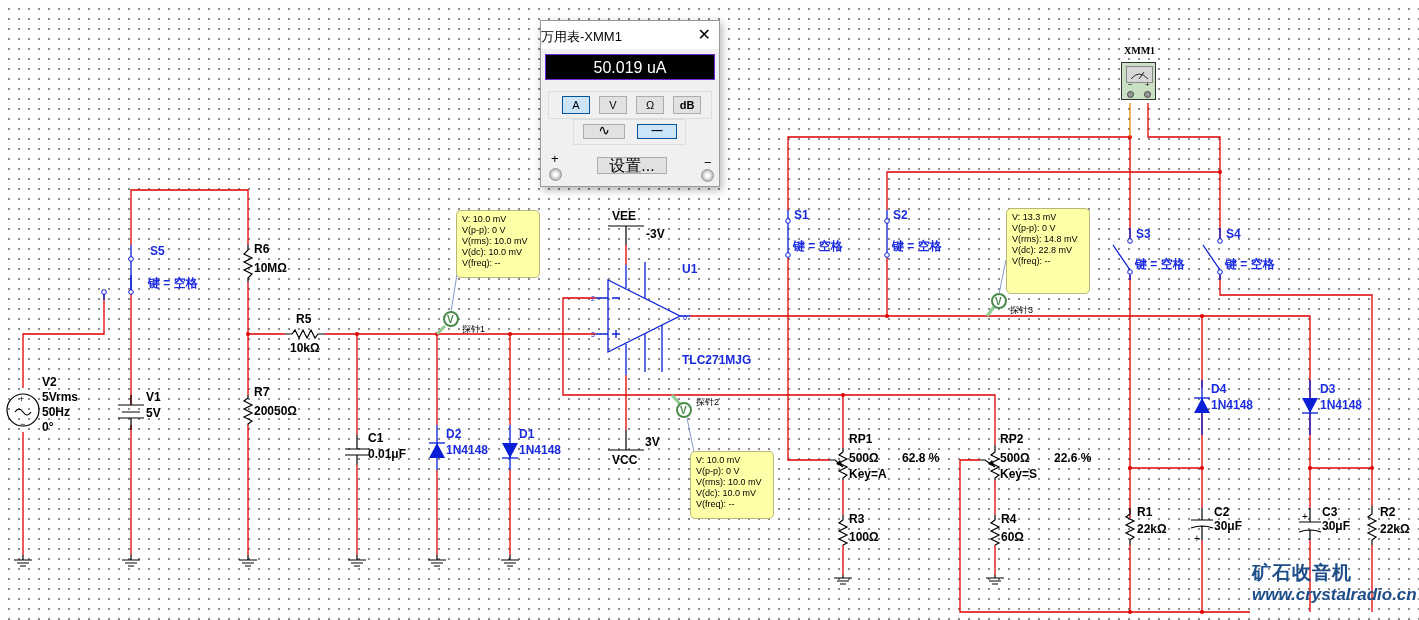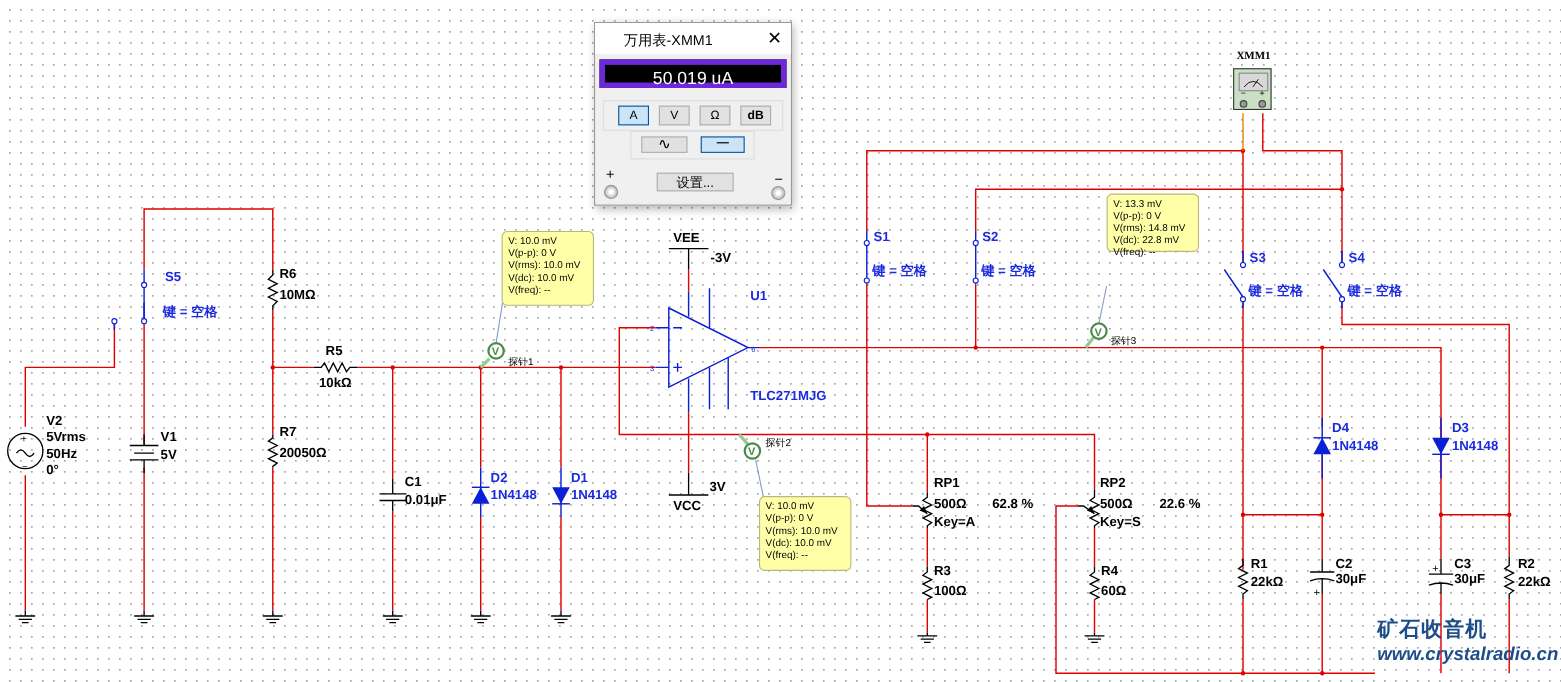--- a/index.html
+++ b/index.html
@@ -14,23 +14,23 @@
   .lbl { font-family:"Liberation Sans", sans-serif; font-size:12px; font-weight:bold; fill:#000; }
   .blbl { font-family:"Liberation Sans", sans-serif; font-size:12px; font-weight:bold; fill:#1b2be0; }
   .pin { font-family:"Liberation Sans", sans-serif; font-size:7px; fill:#1b2be0; }
   .probe-tag { font-family:"Liberation Sans", sans-serif; font-size:9px; fill:#000; }
   .dot { fill:#e00000; }
   .probe-box { position:absolute; background:#ffffa8; border:1px solid #b8b87a; border-radius:5px; font-size:9px; line-height:11px; padding:3px 5px; color:#000; box-sizing:border-box; }
   .probe-box div { white-space:nowrap; }
   
   .mm { position:absolute; left:540px; top:20px; width:180px; height:167px; background:#f0f0f0; border:1px solid #9a9a9a; box-shadow:2px 3px 8px rgba(0,0,0,0.3); box-sizing:border-box; }
   .mm-title { position:absolute; left:0; top:0; width:178px; height:28px; background:#fff; }
-  .mm-title-text { position:absolute; left:26px; top:7px; font-size:13px; color:#000; }
+  .mm-title-text { position:absolute; left:0; top:7px; font-size:13px; color:#000; }
   .mm-close { position:absolute; right:8px; top:4px; font-size:16px; color:#000; cursor:pointer; }
-  .mm-display { position:absolute; left:4px; top:33px; width:170px; height:26px; background:#000; border:5px solid #6d28d9; color:#fff; text-align:center; font-size:16px; line-height:26px; box-sizing:border-box; }
+  .mm-display { position:absolute; left:4px; top:33px; width:170px; height:26px; background:#000; border:1px solid #6d28d9; color:#fff; text-align:center; font-size:16px; line-height:26px; box-sizing:border-box; }
   .mm-row1 { position:absolute; left:7px; top:70px; width:164px; height:28px; border:1px solid #ddd; box-sizing:border-box; }
   .mm-row2 { position:absolute; left:32px; top:98px; width:113px; height:26px; border:1px solid #ddd; box-sizing:border-box; }
   .mm-btn { position:absolute; height:18px; background:#e1e1e1; border:1px solid #adadad; box-sizing:border-box; font-size:11px; text-align:center; line-height:16px; color:#000; cursor:pointer; }
   .mm-btn.on { background:#cce4f7; border-color:#005499; }
   .mm-term { position:absolute; width:11px; height:11px; border-radius:50%; background:radial-gradient(circle,#fff 20%,#c8c8c8 60%,#888 100%); border:1px solid #999; }
   .mm-sign { position:absolute; font-size:13px; color:#000; }
   .logo { position:absolute; left:1252px; top:558px; width:166px; }
   .logo-cn { font-size:19px; font-weight:bold; color:#1d4e89; letter-spacing:1px; line-height:30px; }
   .logo-url { font-size:17px; font-weight:bold; color:#1d4e89; line-height:14px;font-style:italic; }
   .xmm-icon { position:absolute; left:1121px; top:62px; width:35px; height:38px; background:#c9e0c4; border:1px solid #333; box-sizing:border-box; }
@@ -371,21 +371,21 @@
   <div>V(dc): 10.0 mV</div>
   <div>V(freq): --</div>
 </div>
 <div class="probe-box" style="left:690px;top:451px;width:84px;height:68px;">
   <div>V: 10.0 mV</div>
   <div>V(p-p): 0 V</div>
   <div>V(rms): 10.0 mV</div>
   <div>V(dc): 10.0 mV</div>
   <div>V(freq): --</div>
 </div>
-<div class="probe-box" style="left:1006px;top:176px;width:84px;height:53px;">
+<div class="probe-box" style="left:1006px;top:208px;width:84px;height:86px;">
   <div>V: 13.3 mV</div>
   <div>V(p-p): 0 V</div>
   <div>V(rms): 14.8 mV</div>
   <div>V(dc): 22.8 mV</div>
   <div>V(freq): --</div>
 </div>
 
 <div class="mm">
   <div class="mm-title">
     <span class="mm-title-text">万用表-XMM1</span>
@@ -399,20 +399,20 @@
     <div class="mm-btn" style="left:124px;top:4px;width:28px;font-weight:bold;">dB</div>
   </div>
   <div class="mm-row2">
     <div class="mm-btn" style="left:9px;top:4px;width:42px;height:15px;font-size:14px;line-height:11px;">∿</div>
     <div class="mm-btn on" style="left:63px;top:4px;width:40px;height:15px;font-weight:bold;line-height:11px;">—</div>
   </div>
   <span class="mm-sign" style="left:10px;top:130px;">+</span>
   <span class="mm-sign" style="left:163px;top:134px;">−</span>
   <div class="mm-term" style="left:8px;top:147px;"></div>
   <div class="mm-term" style="left:160px;top:148px;"></div>
-  <div class="mm-btn" style="left:56px;top:136px;width:70px;height:17px;font-size:12px;">设置...</div>
+  <div class="mm-btn" style="left:56px;top:136px;width:70px;height:17px;font-size:16px;">设置...</div>
 </div>
 
 <div class="logo">
   <div class="logo-cn">矿石收音机</div>
   <div class="logo-url">www.crystalradio.cn</div>
 </div>
 </div>
 
 </body></html>

